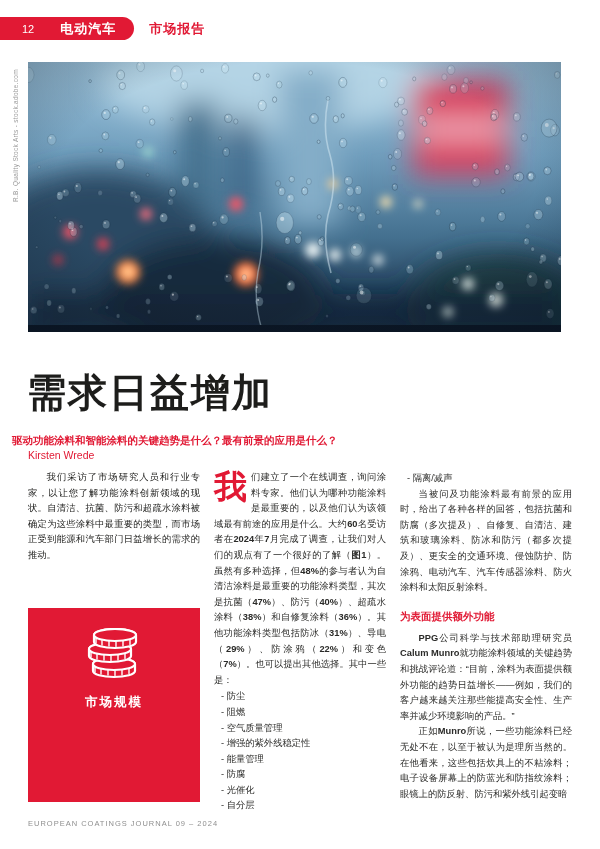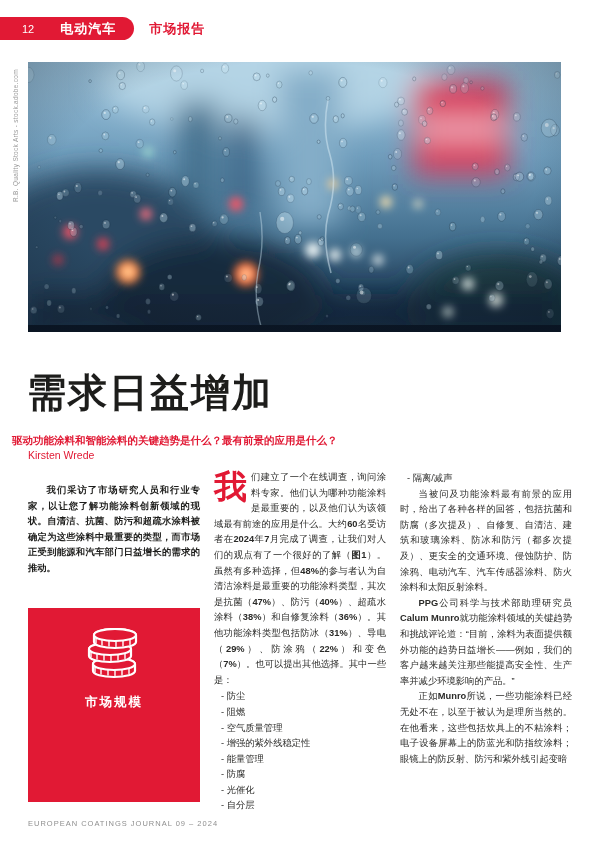--- a/index.html
+++ b/index.html
@@ -19,21 +19,21 @@
   
   .title{position:absolute;left:27px;top:372px;font-size:39px;font-weight:bold;color:#1d1d1b;
          letter-spacing:2px;line-height:1.1;}
   .standfirst{position:absolute;left:12px;top:433px;width:420px;font-size:10.5px;font-weight:bold;
               color:#e11934;line-height:14px;}
   .author{position:absolute;left:28px;top:449px;font-size:10.5px;color:#e11934;}
   
   .cols{position:absolute;left:28px;top:470px;width:544px;height:334px;display:flex;gap:14px;}
   .col{width:172px;position:relative;}
   .bodytext{font-size:9.3px;line-height:15.6px;color:#2b2b29;text-align:justify;margin:0;}
-  .intro{font-weight:bold;color:#1d1d1b;text-indent:2em;margin-top:13px;}
+  .intro{font-weight:normal;color:#1d1d1b;text-indent:2em;}
   .indent{text-indent:2em;}
   .dropcap{float:left;color:#e11934;font-size:33px;line-height:30px;font-weight:bold;
            margin:2px 4px 0 0;}
   .feature-list{margin-top:1px;}
   .feature-list div{font-size:9.3px;line-height:15.6px;color:#2b2b29;padding-left:7px;}
   .subhead{font-size:10.5px;font-weight:bold;color:#e11934;margin:14px 0 7px 0;}
   
   .infobox{position:absolute;left:0;top:138px;width:172px;height:194px;background:#e11934;}
   .infobox .icon{display:flex;justify-content:center;margin-top:20px;}
   .infobox-title{color:#fff;font-size:12.5px;font-weight:bold;text-align:center;
@@ -453,20 +453,21 @@
           <div>- 光催化</div>
           <div>- 自分层</div>
         </div>
     </div>
 
     <div class="col">
       <div class="feature-list">
         <div>- 隔离/减声</div>
       </div>
       <p class="bodytext indent">当被问及功能涂料最有前景的应用时，给出了各种各样的回答，包括抗菌和防腐（多次提及）、自修复、自清洁、建筑和玻璃涂料、防冰和防污（都多次提及）、更安全的交通环境、侵蚀防护、防涂鸦、电动汽车、汽车传感器涂料、防火涂料和太阳反射涂料。</p>
+      <div class="subhead">为表面提供额外功能</div>
       <p class="bodytext indent"><b>PPG</b>公司科学与技术部助理研究员<b>Calum Munro</b>就功能涂料领域的关键趋势和挑战评论道：“目前，涂料为表面提供额外功能的趋势日益增长——例如，我们的客户越来越关注那些能提高安全性、生产率并减少环境影响的产品。”</p>
       <p class="bodytext indent">正如<b>Munro</b>所说，一些功能涂料已经无处不在，以至于被认为是理所当然的。在他看来，这些包括炊具上的不粘涂料；电子设备屏幕上的防蓝光和防指纹涂料；眼镜上的防反射、防污和紫外线引起变暗</p>
     </div>
 
   </div>
 
   <div class="footer">EUROPEAN COATINGS JOURNAL 09 – 2024</div>
 
 </div>
 

